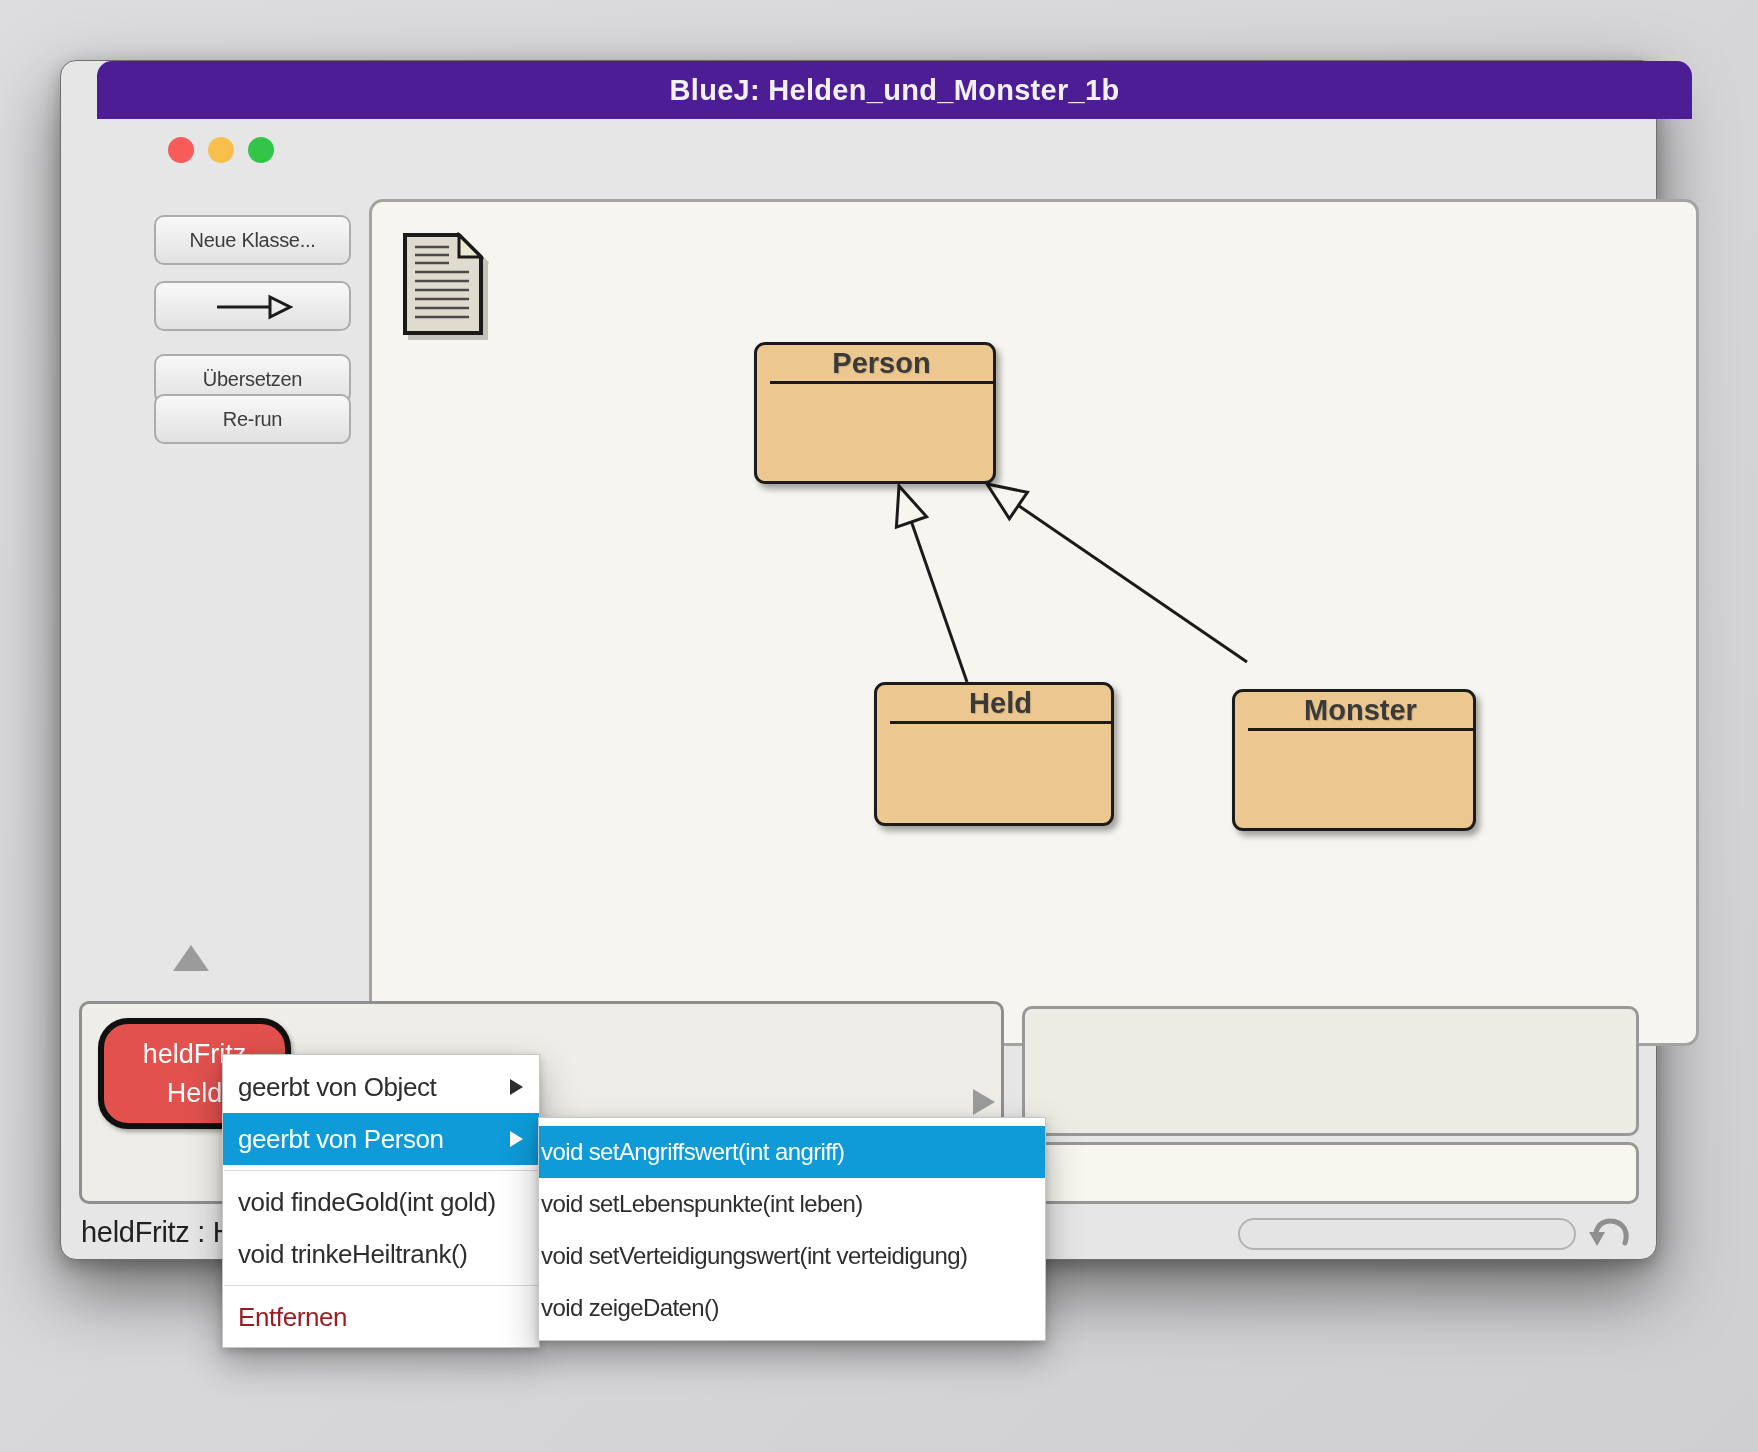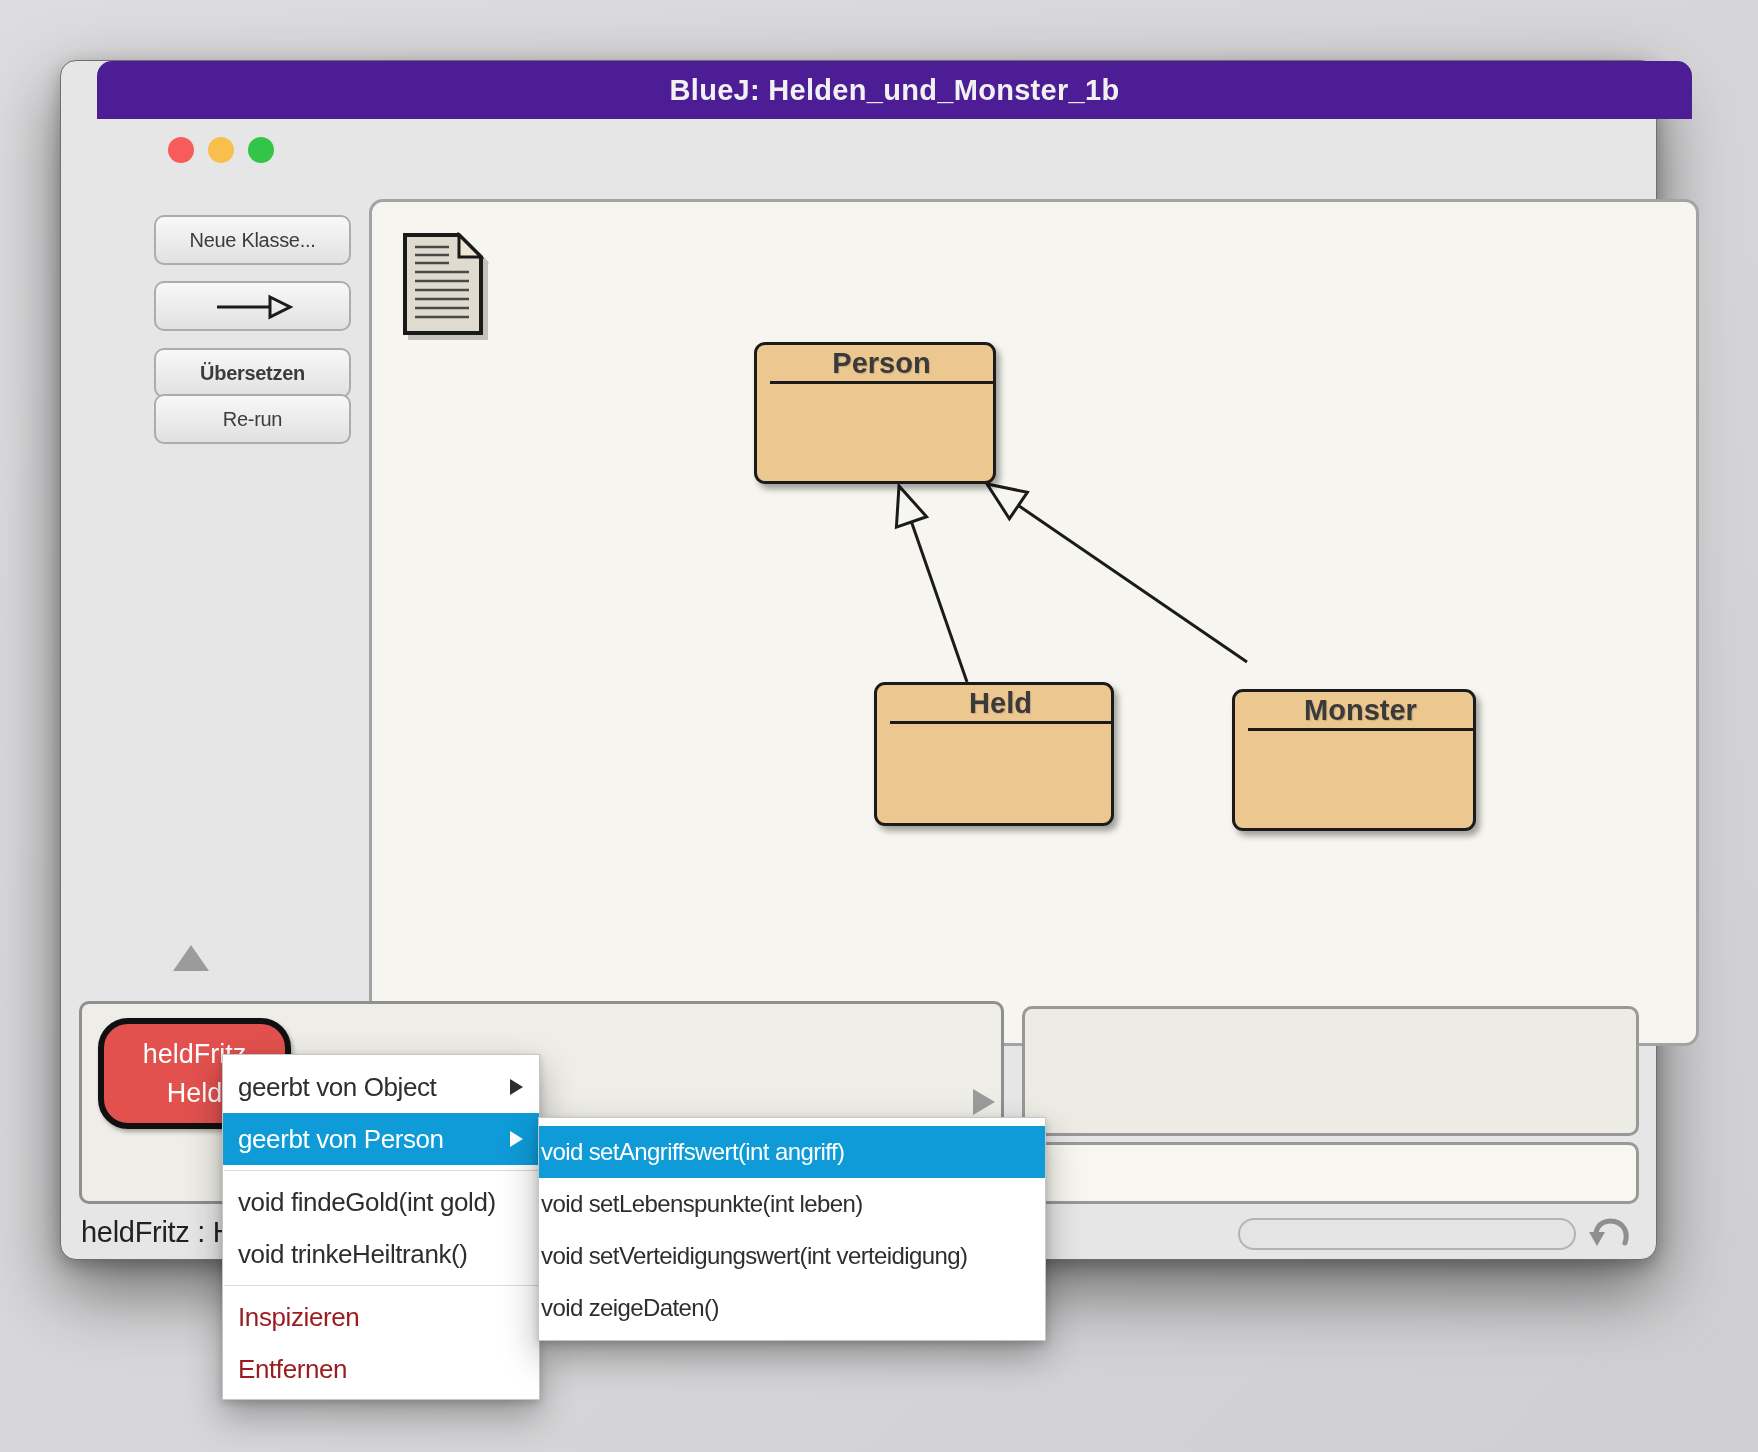--- a/index.html
+++ b/index.html
@@ -130,21 +130,21 @@
     <div class="title">BlueJ:  Helden_und_Monster_1b</div>
   </div>
 
   <div class="abs side-btn" style="top:154px;">Neue Klasse...</div>
   <div class="abs side-btn" style="top:220px;">
     <svg width="80" height="26" viewBox="0 0 80 26" style="margin-top:11px;">
       <line x1="4" y1="13" x2="57" y2="13" stroke="#1B1B1B" stroke-width="3"></line>
       <polygon points="57,3 77,13 57,23" fill="none" stroke="#1B1B1B" stroke-width="3"></polygon>
     </svg>
   </div>
-  <div class="abs side-btn" style="top:287px;font-weight:bold;">Übersetzen</div>
+  <div class="abs side-btn" style="top:293px;">Übersetzen</div>
   <div class="abs side-btn" style="top:333px;">Re-run</div>
 
   <div class="abs diagram">
 
     <svg class="abs" style="left:0;top:0;" width="1324" height="841" viewBox="0 0 1324 841">
       <line x1="539.5" y1="319.9" x2="595" y2="480" stroke="#1B1B1B" stroke-width="3"></line>
       <polygon points="527,284 524.4,325.1 554.6,314.7" fill="#F6F5EF" stroke="#1B1B1B" stroke-width="3"></polygon>
       <line x1="646.4" y1="303.5" x2="875" y2="460" stroke="#1B1B1B" stroke-width="3"></line>
       <polygon points="615,282 637.4,316.7 655.4,290.3" fill="#F6F5EF" stroke="#1B1B1B" stroke-width="3"></polygon>
     </svg>
@@ -207,23 +207,20 @@
   </div>
   <div class="msep"></div>
   <div class="mi">
     <span>void findeGold(int gold)</span>
   </div>
   <div class="mi">
     <span>void trinkeHeiltrank()</span>
   </div>
   <div class="msep"></div>
   <div class="mi danger">
-    <span>Inspizieren</span>
-  </div>
-  <div class="mi danger">
     <span>Entfernen</span>
   </div>
 </div>
 
 <div class="abs menu menu-sub">
   <div class="mi hl">
     <span>void setAngriffswert(int angriff)</span>
   </div>
   <div class="mi">
     <span>void setLebenspunkte(int leben)</span>

